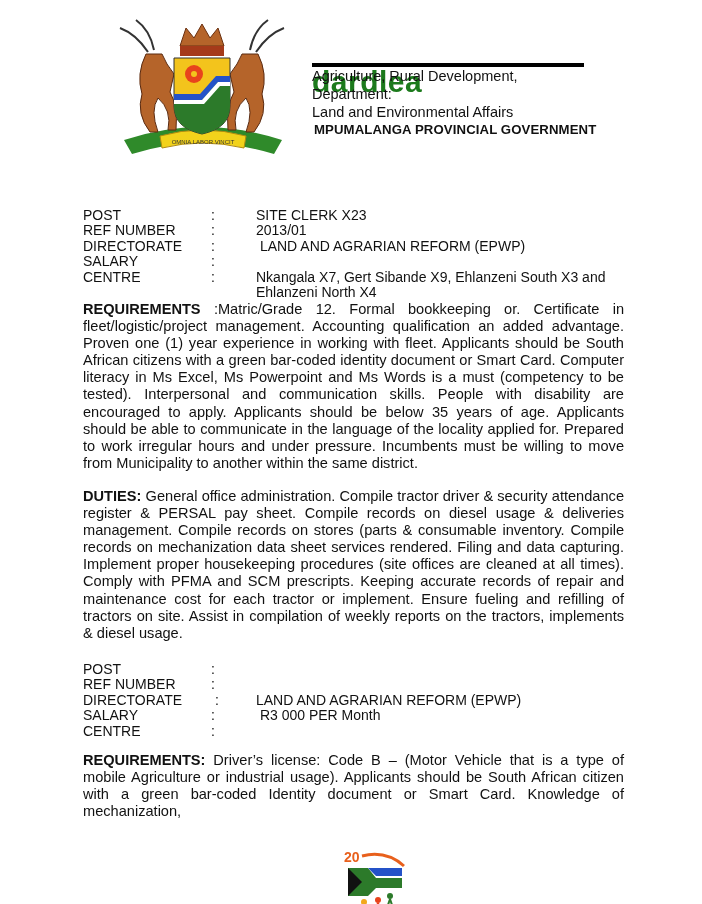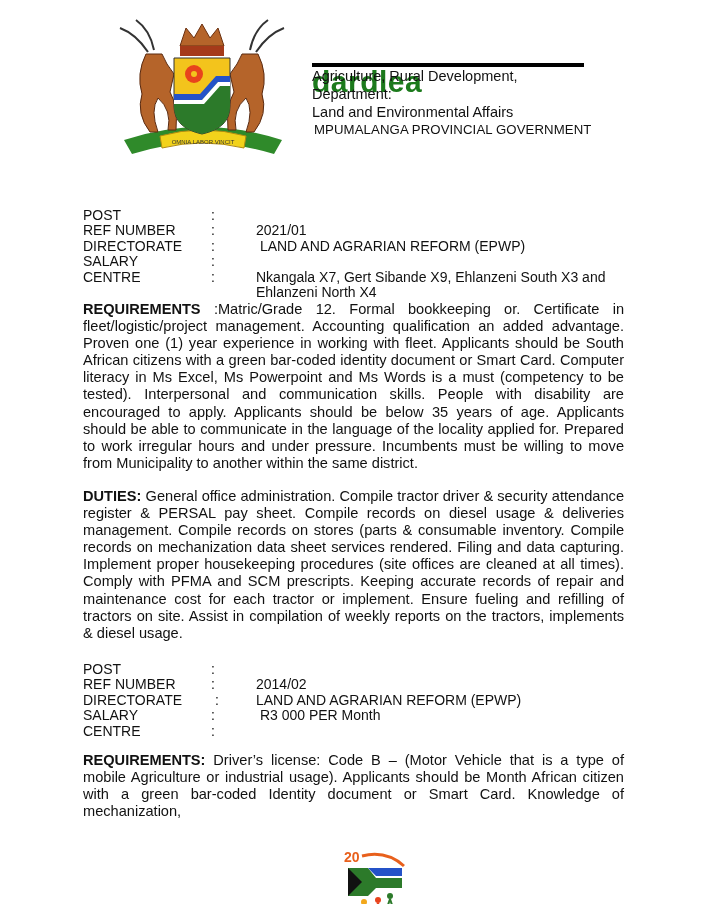--- a/index.html
+++ b/index.html
@@ -3,21 +3,21 @@
 <meta charset="utf-8">
 <style>
   html, body { margin: 0; padding: 0; background: #ffffff; }
   body { width: 702px; height: 904px; position: relative; overflow: hidden;
          font-family: "Liberation Sans", sans-serif; color: #111; }
   .crest { position: absolute; left: 106px; top: 14px; width: 192px; height: 150px; }
   .brand { position: absolute; left: 312px; top: 30px; }
   .brand-title { font-size: 30px; font-weight: bold; color: #1c7a1c; letter-spacing: 0.5px; line-height: 30px; margin-top: 37px; }
   .brand-rule { position: absolute; left: 312px; top: 63px; width: 272px; height: 4px; background: #000; }
   .brand-lines { position: absolute; left: 312px; top: 67px; font-size: 14.5px; line-height: 18px; color: #111; }
-  .brand-gov { position: absolute; left: 314px; top: 122px; font-size: 13.2px; font-weight: normal; color: #111; letter-spacing: 0.1px; }
+  .brand-gov { position: absolute; left: 314px; top: 122px; font-size: 13.2px; font-weight: bold; color: #111; letter-spacing: 0.1px; }
 
   .post-table { position: absolute; left: 83px; font-size: 14px; font-weight: normal; line-height: 15.4px; margin-top: 12px; }
   .post-row { display: flex; }
   .post-label { width: 128px; }
   .post-colon { width: 45px; }
   .post-value { width: 380px; }
 
   .para { position: absolute; left: 83px; width: 541px; font-size: 14.6px; line-height: 17.1px; text-align: justify; }
   .para b { font-weight: bold; }
 
@@ -59,25 +59,26 @@
   <div>Agriculture, Rural Development,</div>
   <div>Department:</div>
   <div>Land and Environmental Affairs</div>
 </div>
 <div class="brand-gov">MPUMALANGA PROVINCIAL GOVERNMENT</div>
 
 <div class="post-table" style="top:196px;">
   <div class="post-row">
     <div class="post-label">POST</div>
     <div class="post-colon">:</div>
+    <div class="post-value">SITE CLERK X23</div>
   </div>
   <div class="post-row">
     <div class="post-label">REF NUMBER</div>
     <div class="post-colon">:</div>
-    <div class="post-value">2021/01</div>
+    <div class="post-value">2013/01</div>
   </div>
   <div class="post-row">
     <div class="post-label">DIRECTORATE</div>
     <div class="post-colon">:</div>
     <div class="post-value" style="white-space:pre;"> LAND AND AGRARIAN REFORM (EPWP)</div>
   </div>
   <div class="post-row">
     <div class="post-label">SALARY</div>
     <div class="post-colon">:</div>
   </div>
@@ -97,40 +98,39 @@
 </div>
 
 <div class="post-table" style="top:650px;">
   <div class="post-row">
     <div class="post-label">POST</div>
     <div class="post-colon">:</div>
   </div>
   <div class="post-row">
     <div class="post-label">REF NUMBER</div>
     <div class="post-colon">:</div>
-    <div class="post-value">2014/02</div>
   </div>
   <div class="post-row">
     <div class="post-label">DIRECTORATE</div>
     <div class="post-colon" style="white-space:pre;"> :</div>
     <div class="post-value">LAND AND AGRARIAN REFORM (EPWP)</div>
   </div>
   <div class="post-row">
     <div class="post-label">SALARY</div>
     <div class="post-colon">:</div>
     <div class="post-value" style="white-space:pre;"> R3 000 PER Month</div>
   </div>
   <div class="post-row">
     <div class="post-label">CENTRE</div>
     <div class="post-colon">:</div>
   </div>
 </div>
 
 <div class="para" style="top:752px;">
-  <b>REQUIREMENTS:</b><span> Driver’s license: Code B – (Motor Vehicle that is a type of mobile Agriculture or industrial usage). Applicants should be Month African citizen with a green bar-coded Identity document or Smart Card. Knowledge of mechanization,</span>
+  <b>REQUIREMENTS:</b><span> Driver’s license: Code B – (Motor Vehicle that is a type of mobile Agriculture or industrial usage). Applicants should be South African citizen with a green bar-coded Identity document or Smart Card. Knowledge of mechanization,</span>
 </div>
 
 <div class="footer-logo">
   <svg width="72" height="72" viewBox="0 0 72 72">
     <text x="2" y="14" font-size="14" font-weight="bold" fill="#e8601c" font-family="Liberation Sans, sans-serif">20</text>
     <path d="M20 8 Q44 2 62 18" stroke="#e8601c" stroke-width="3" fill="none"></path>
     <path d="M6 20 L26 20 L34 30 L60 30 L60 40 L34 40 L26 48 L6 48 Z" fill="#2c7a2a"></path>
     <path d="M6 20 L20 34 L6 48 Z" fill="#111"></path>
     <path d="M26 20 L60 20 L60 28 L34 28 Z" fill="#2452c8"></path>
     <circle cx="22" cy="54" r="3" fill="#f2a81c"></circle>

